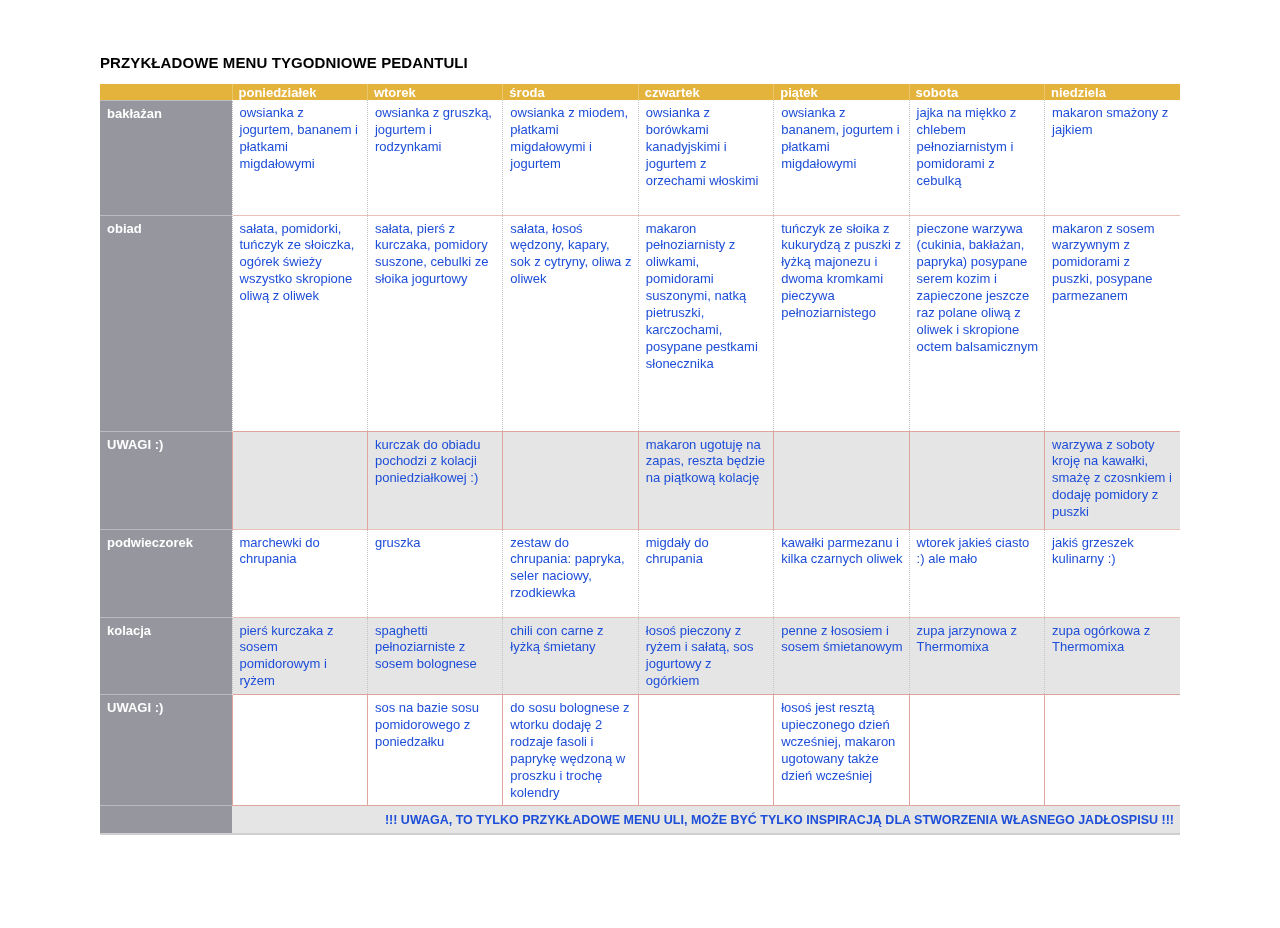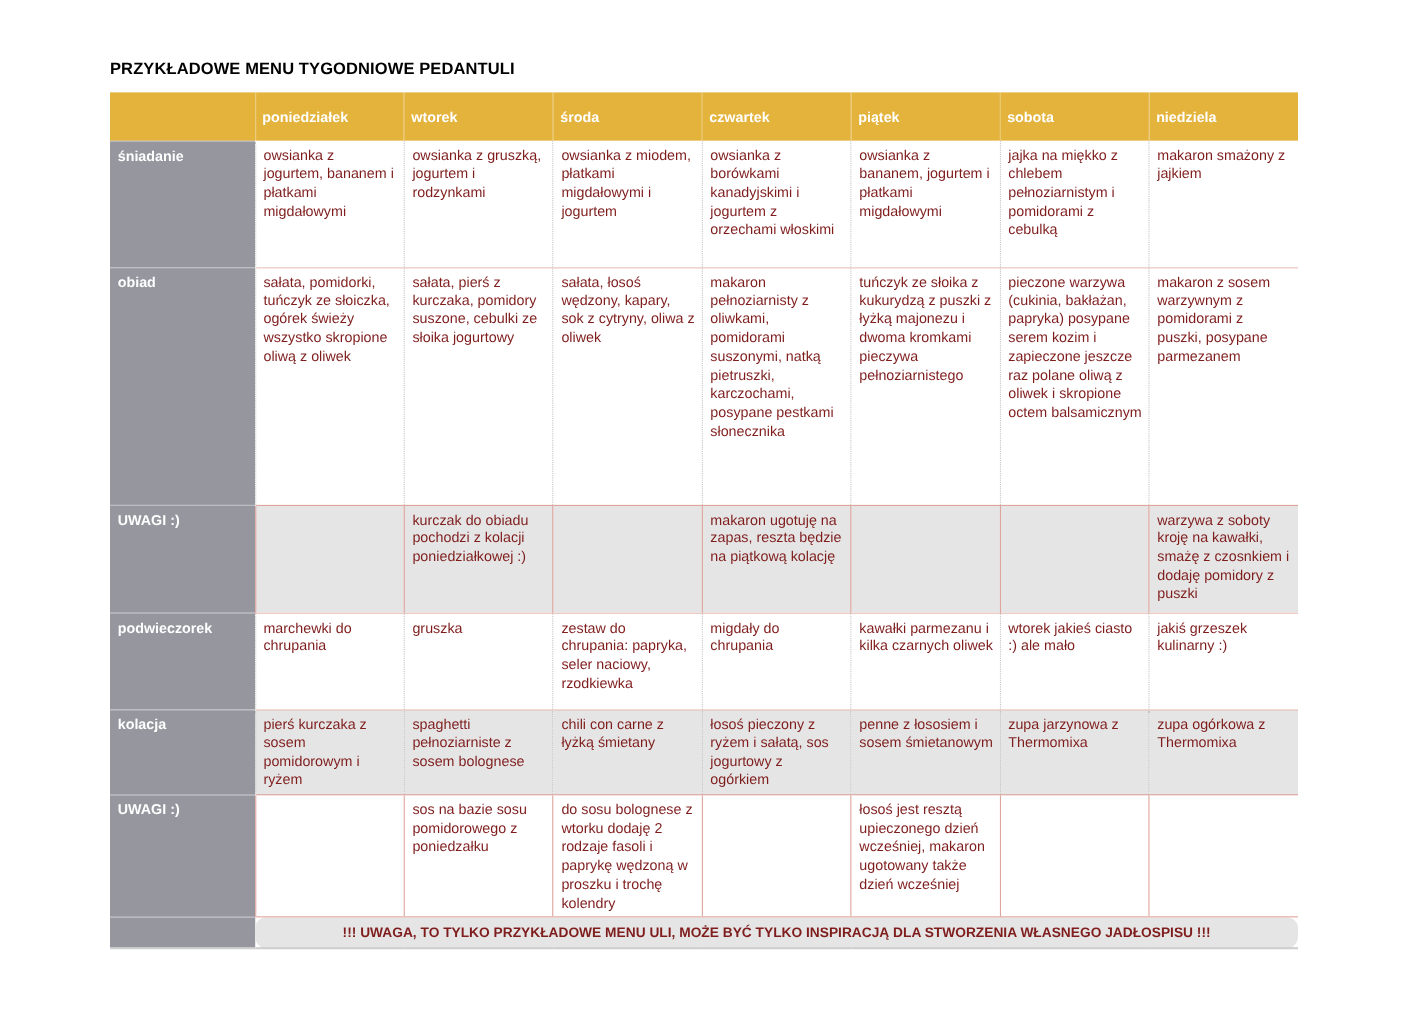--- a/index.html
+++ b/index.html
@@ -11,53 +11,52 @@
   .page{width:1080px;margin:0 auto;}
   h1.title{
     font-size:15px;font-weight:bold;color:#000;text-align:left;
     margin:54px 0 13px 0;letter-spacing:.1px;
   }
   table.menu{
     border-collapse:collapse;table-layout:fixed;width:1080px;
     border-bottom:2px solid #cfcfcf;
   }
   col.c-label{width:132px;}
-  thead tr{height:44px;background:var(--header-bg,#e3b33c);}
+  thead tr{height:16px;background:var(--header-bg,#e3b33c);}
   th.day{
     color:#fff;font-size:13px;font-weight:bold;text-align:left;
     padding:0 6px;vertical-align:middle;
     border-left:1px solid rgba(255,255,255,.25);
   }
   th.corner{border-left:none;}
   td{
     vertical-align:top;font-size:13px;line-height:1.3;
-    padding:5px 6px 4px 7px;color:#7f1d1d;word-wrap:break-word;
+    padding:5px 6px 4px 7px;color:#1d4ed8;word-wrap:break-word;
   }
   td.label{
     background:var(--label-bg,#95969e);color:#fff;font-weight:bold;
     border-top:1px solid rgba(255,255,255,.35);
   }
   tr.menurow td.cell{
     background:#fff;
     border-left:1px dotted #c4c4c4;
     border-top:1px solid #e9bfb8;
   }
   tr.menurow:first-child td.cell{border-top:none;}
   tr.shaded td.cell{background:var(--shade-bg,#e5e5e5);}
   tr.uwagi td.cell{
     border-left:1px solid var(--note-border,#dfa49c);
     border-top:1px solid var(--note-border,#dfa49c);
   }
   tr.footer-row td.label{border-top:1px solid rgba(255,255,255,.35);}
   td.footer-note{
     background:var(--shade-bg,#e5e5e5);
     border-top:1px solid var(--note-border,#dfa49c);
-    font-weight:bold;font-size:12.5px;text-align:center;vertical-align:middle;
+    font-weight:bold;font-size:12.5px;text-align:right;vertical-align:middle;
     padding:2px 6px;
-    border-radius:10px;
   }
 </style>
 </head>
 <body>
 
 <div class="page">
   <h1 class="title">PRZYKŁADOWE MENU TYGODNIOWE PEDANTULI</h1>
 
   <table class="menu">
     <colgroup>
@@ -77,21 +76,21 @@
           <th class="day">wtorek</th>
           <th class="day">środa</th>
           <th class="day">czwartek</th>
           <th class="day">piątek</th>
           <th class="day">sobota</th>
           <th class="day">niedziela</th>
         </tr>
     </thead>
     <tbody id="menu-body">
         <tr class="menurow" style="height: 115px;">
-          <td class="label">śniadanie</td>
+          <td class="label">bakłażan</td>
           <td class="cell">owsianka z jogurtem, bananem i płatkami migdałowymi</td>
           <td class="cell">owsianka z gruszką, jogurtem i rodzynkami</td>
           <td class="cell">owsianka z miodem, płatkami migdałowymi i jogurtem</td>
           <td class="cell">owsianka z borówkami kanadyjskimi i jogurtem z orzechami włoskimi</td>
           <td class="cell">owsianka z bananem, jogurtem i płatkami migdałowymi</td>
           <td class="cell">jajka na miękko z chlebem pełnoziarnistym i pomidorami z cebulką</td>
           <td class="cell">makaron smażony z jajkiem</td>
         </tr>
         <tr class="menurow" style="height: 216px;">
           <td class="label">obiad</td>

